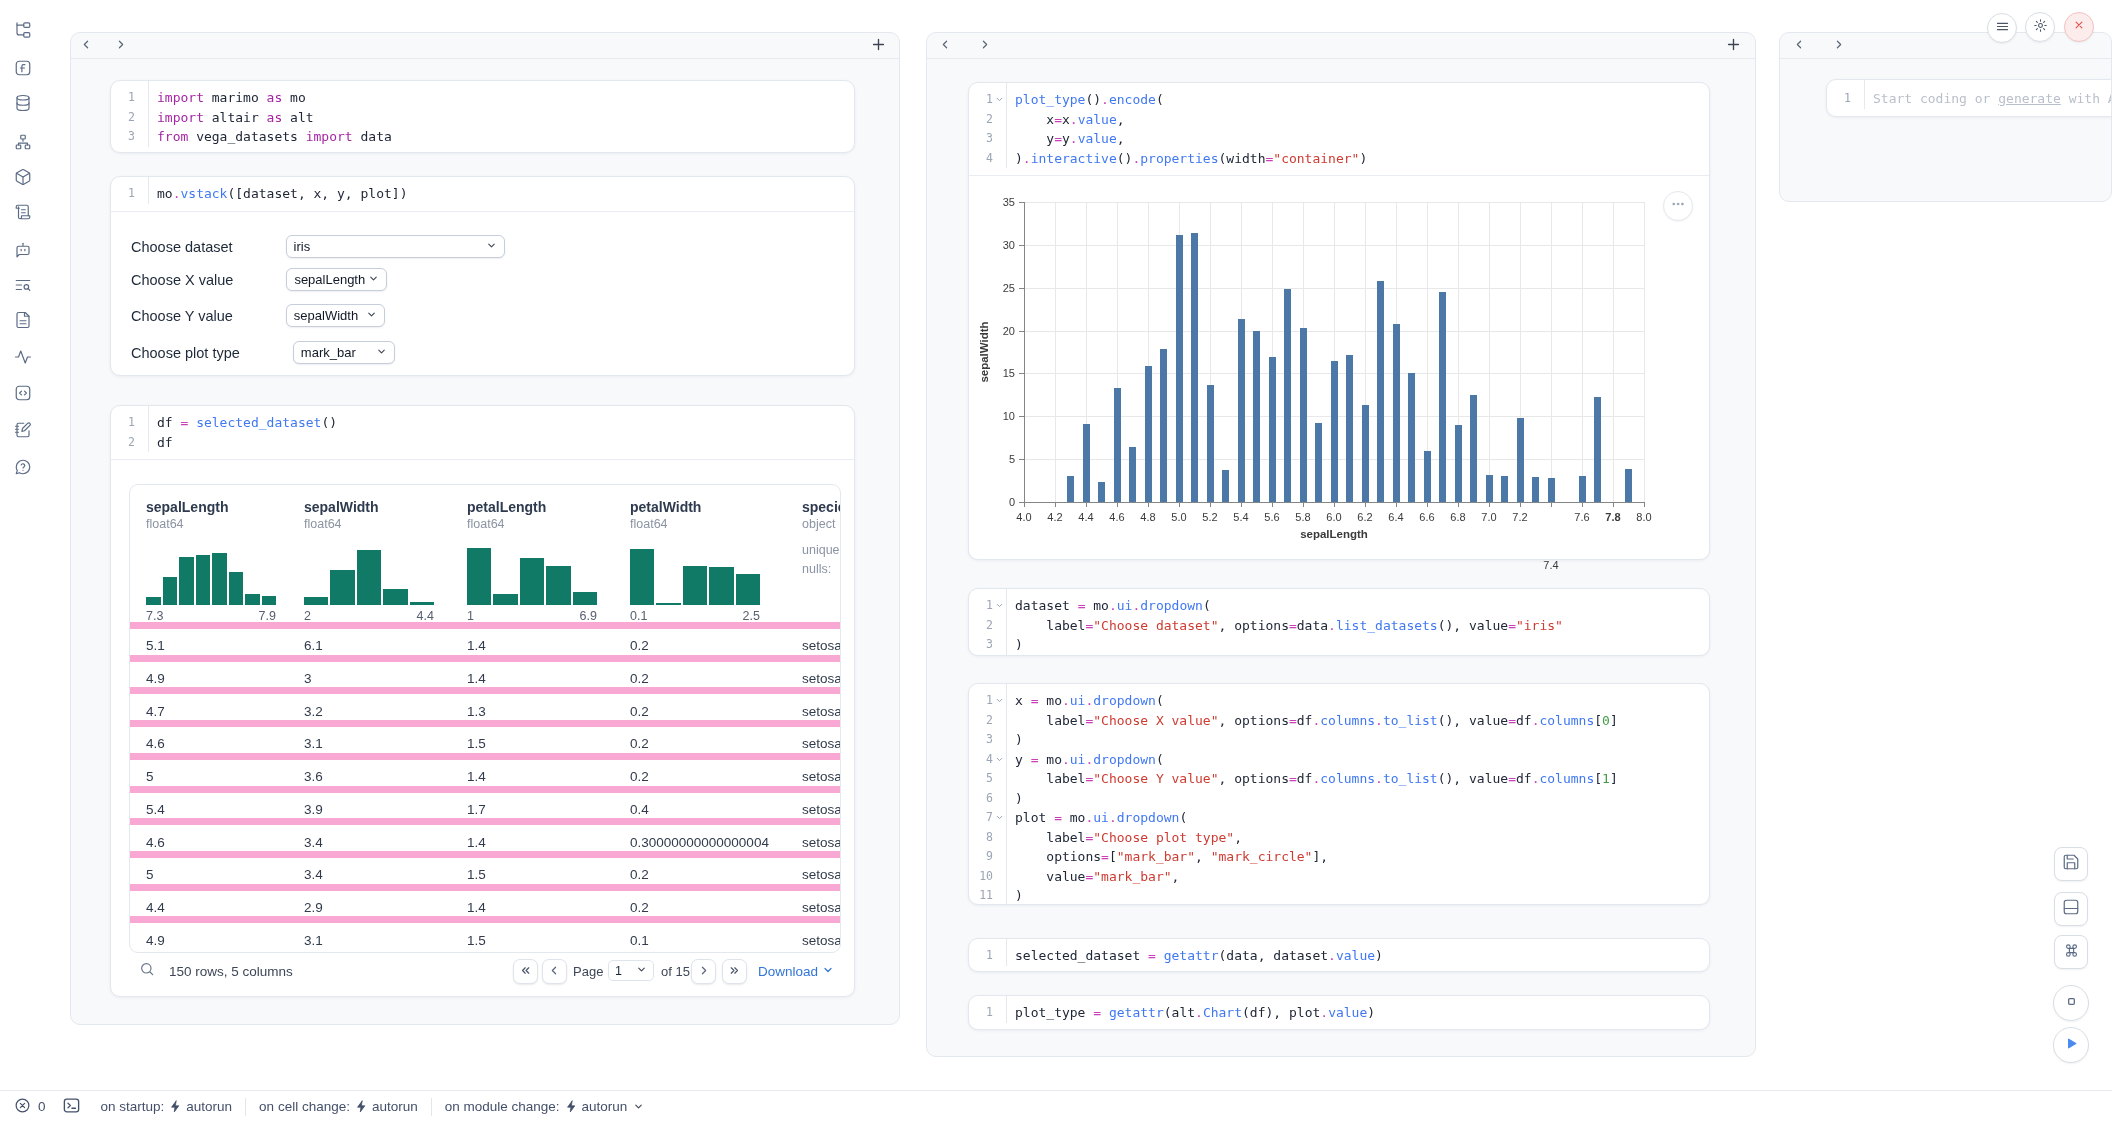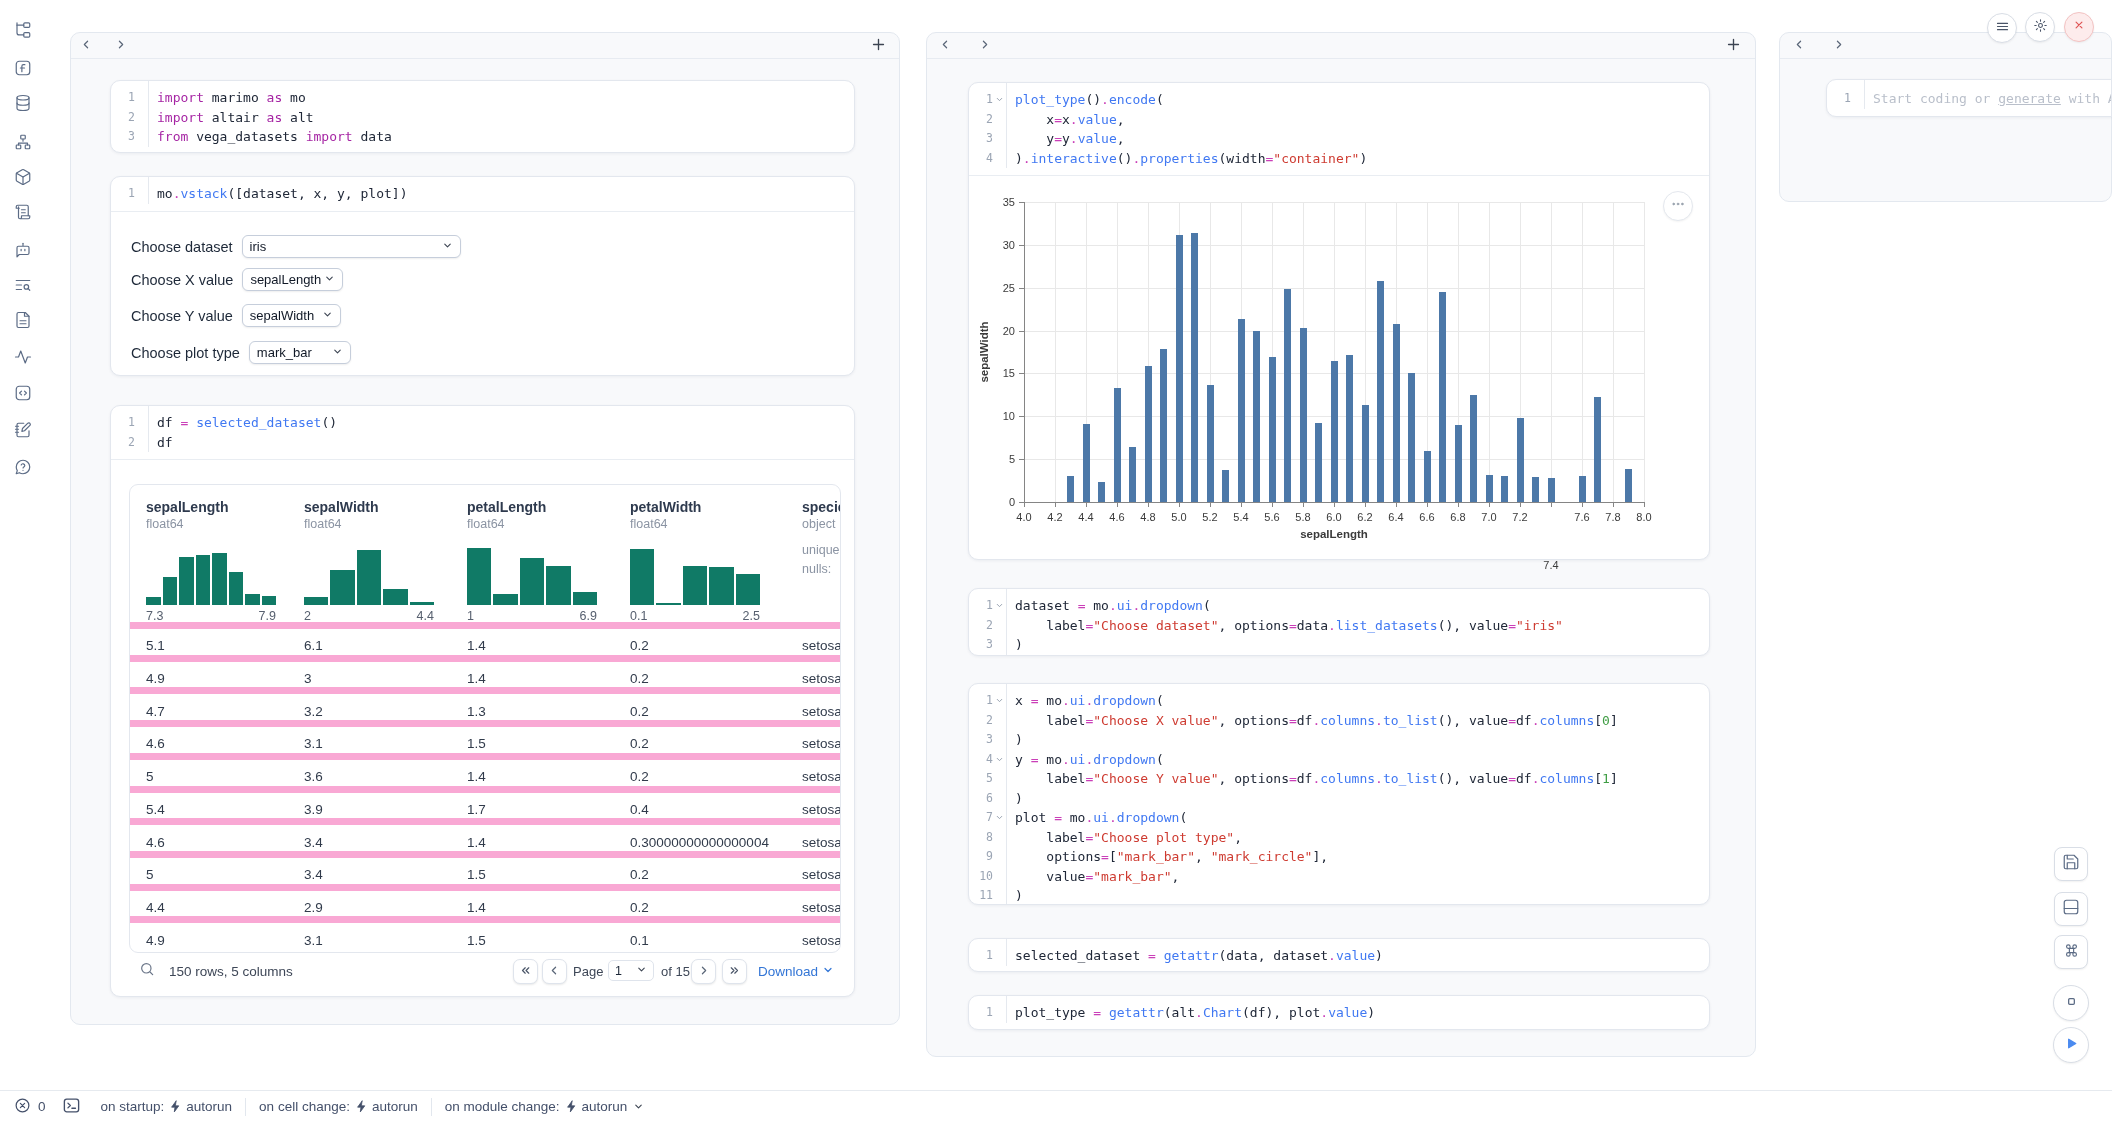--- a/index.html
+++ b/index.html
@@ -11,21 +11,21 @@
   .cell{position:absolute;background:#fff;border:1px solid #e3e7ee;border-radius:10px;
         box-shadow:0 1px 3px rgba(25,39,68,.06);box-sizing:border-box;overflow:hidden;}
   .code{position:relative;padding-top:7px;}
   .gutline{position:absolute;left:37px;top:0;bottom:0;width:1px;background:#e5e9ef;}
   .cline{display:flex;height:19.5px;line-height:19.5px;font-family:"DejaVu Sans Mono",monospace;font-size:13px;white-space:pre;}
   .lnum{flex:none;width:24px;text-align:right;color:#9ba5b4;font-size:11.5px;}
   .lfold{flex:none;width:13px;display:flex;align-items:center;justify-content:center;}
   .ctext{flex:1;padding-left:9px;color:#202838;}
   .tk-kw{color:#a626a4}.tk-fn{color:#4078f2}.tk-str{color:#ce3b31}.tk-op{color:#ca3fb8}.tk-num{color:#3f9d44}.tk-pl{color:#202838}
   .divider{position:absolute;left:0;right:0;height:1px;background:#e9edf2;}
-  .ddrow{position:absolute;display:flex;align-items:center;font-size:14.5px;color:#1d2838;}
+  .ddrow{position:absolute;display:flex;align-items:center;font-size:14.5px;color:#1d2838;gap:44px;}
   .dd{display:inline-flex;align-items:center;justify-content:space-between;margin-left:9px;height:23px;
       border:1px solid #c6cedb;border-radius:6px;background:#fff;box-shadow:0 1px 2px rgba(0,0,0,.07);
       font-size:13px;color:#101826;padding:0 7px;box-sizing:border-box;}
   .tcard{position:absolute;background:#fff;border:1px solid #e3e7ee;border-radius:9px;overflow:hidden;}
   .thcol{position:absolute;top:14px;}
   .thname{font-weight:700;font-size:14px;color:#2e3a4e;white-space:nowrap;}
   .thtype{font-size:12.5px;color:#8b94a3;margin-top:2px;white-space:nowrap;}
   .thmeta{font-size:12.5px;color:#8b94a3;position:absolute;white-space:nowrap;}
   .hist{position:absolute;display:flex;align-items:flex-end;gap:2px;}
   .hbar{flex:1;}
@@ -511,21 +511,21 @@
     <div class="tkx" style="left: 550px; top: 312px;"></div>
     <div class="xlab" style="left: 550px; top: 321px;">7.2</div>
     <div class="gv" style="left: 581px; top: 12px; height: 300px;"></div>
     <div class="tkx" style="left: 581px; top: 312px;"></div>
     <div class="xlab" style="left: 581px; top: 321px; margin-top: 48px;">7.4</div>
     <div class="gv" style="left: 612px; top: 12px; height: 300px;"></div>
     <div class="tkx" style="left: 612px; top: 312px;"></div>
     <div class="xlab" style="left: 612px; top: 321px;">7.6</div>
     <div class="gv" style="left: 643px; top: 12px; height: 300px;"></div>
     <div class="tkx" style="left: 643px; top: 312px;"></div>
-    <div class="xlab" style="left: 643px; top: 321px;">7.8</div>
+    <div class="xlab" style="left: 643px; top: 321px; font-weight: bold;">7.8</div>
     <div class="gv" style="left: 674px; top: 12px; height: 300px;"></div>
     <div class="tkx" style="left: 674px; top: 312px;"></div>
     <div class="xlab" style="left: 674px; top: 321px;">8.0</div>
     <div class="gh" style="top: 312px; left: 54px; width: 620px;"></div>
     <div class="tky" style="top: 312px; left: 49px;"></div>
     <div class="ylab" style="left: 23px; top: 312px;">0</div>
     <div class="gh" style="top: 269.143px; left: 54px; width: 620px;"></div>
     <div class="tky" style="top: 269.143px; left: 49px;"></div>
     <div class="ylab" style="left: 23px; top: 269.143px;">5</div>
     <div class="gh" style="top: 226.286px; left: 54px; width: 620px;"></div>

